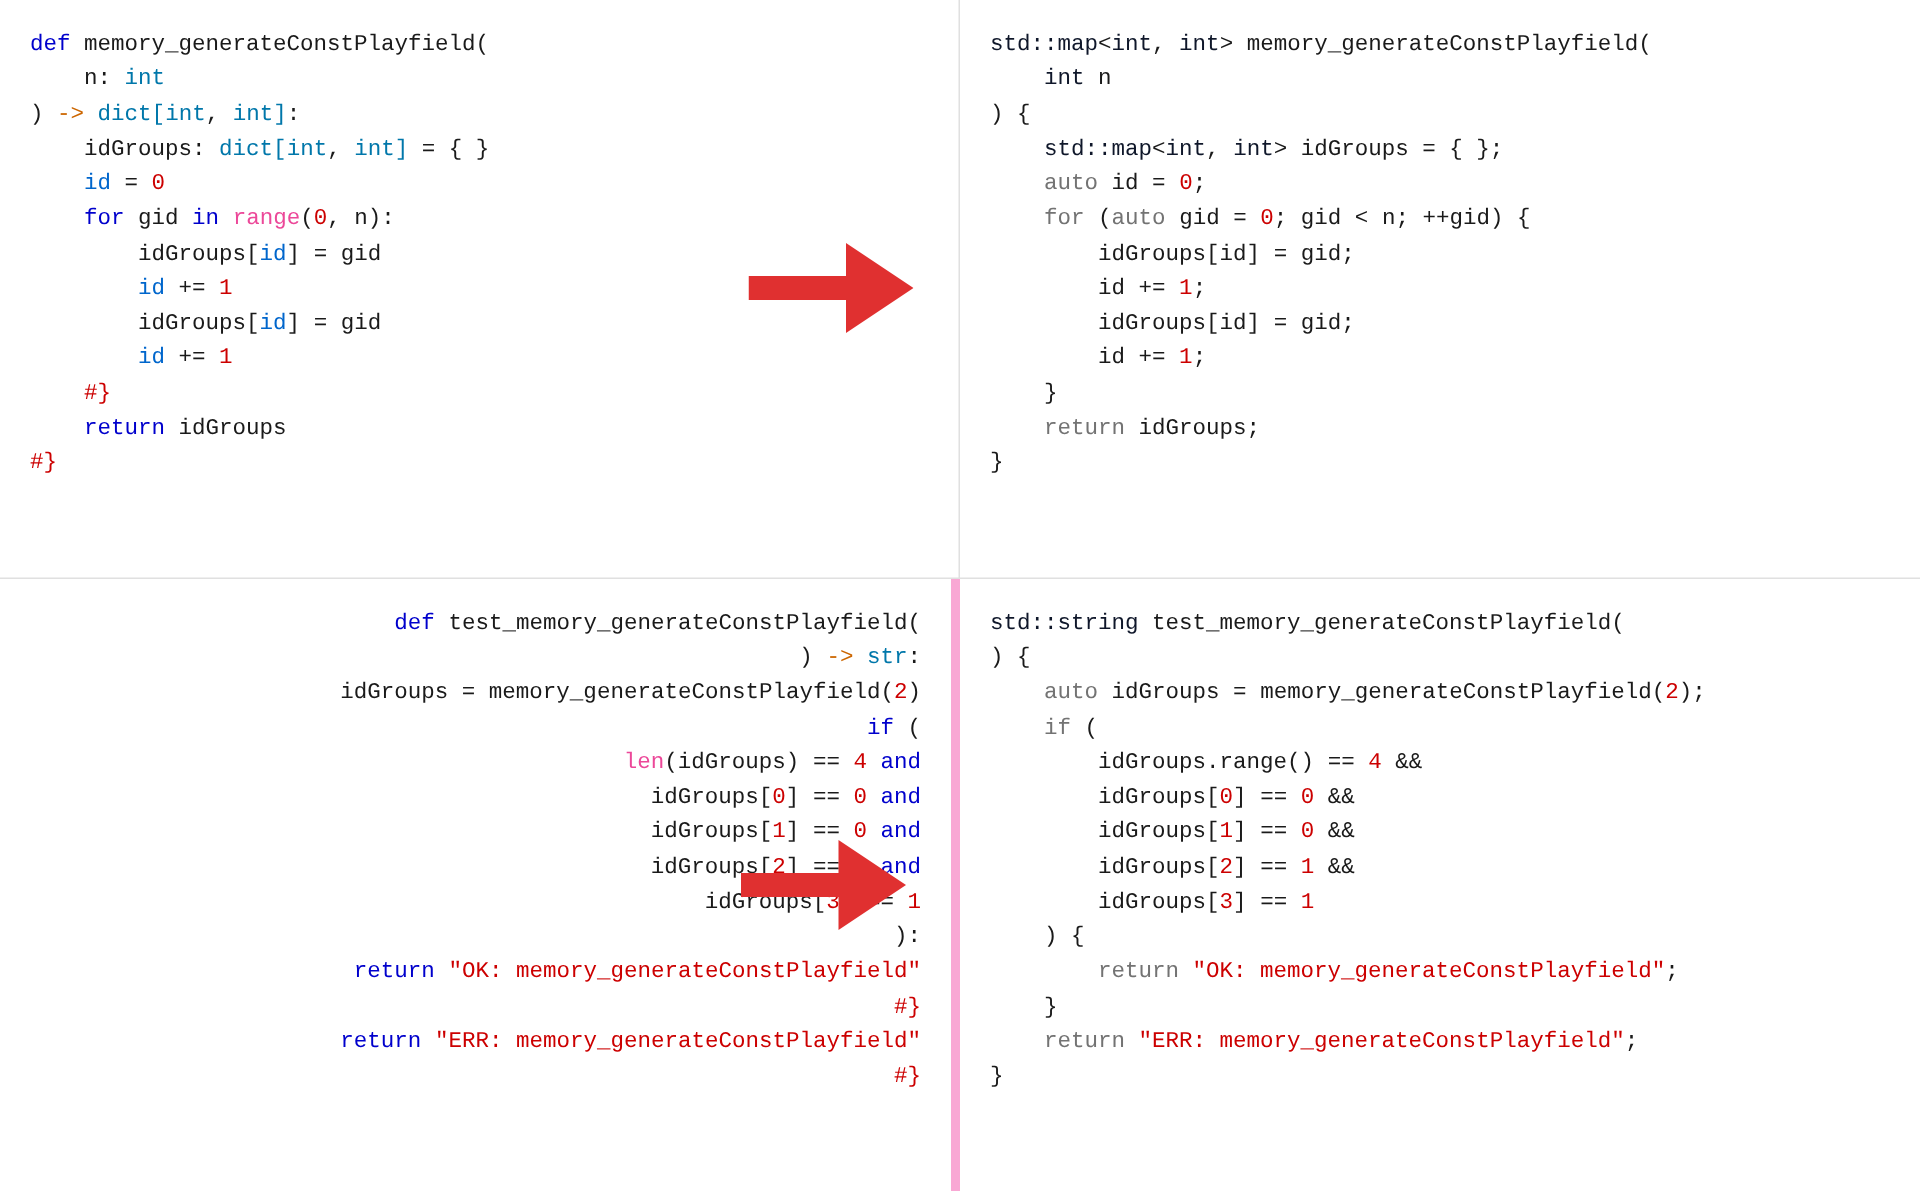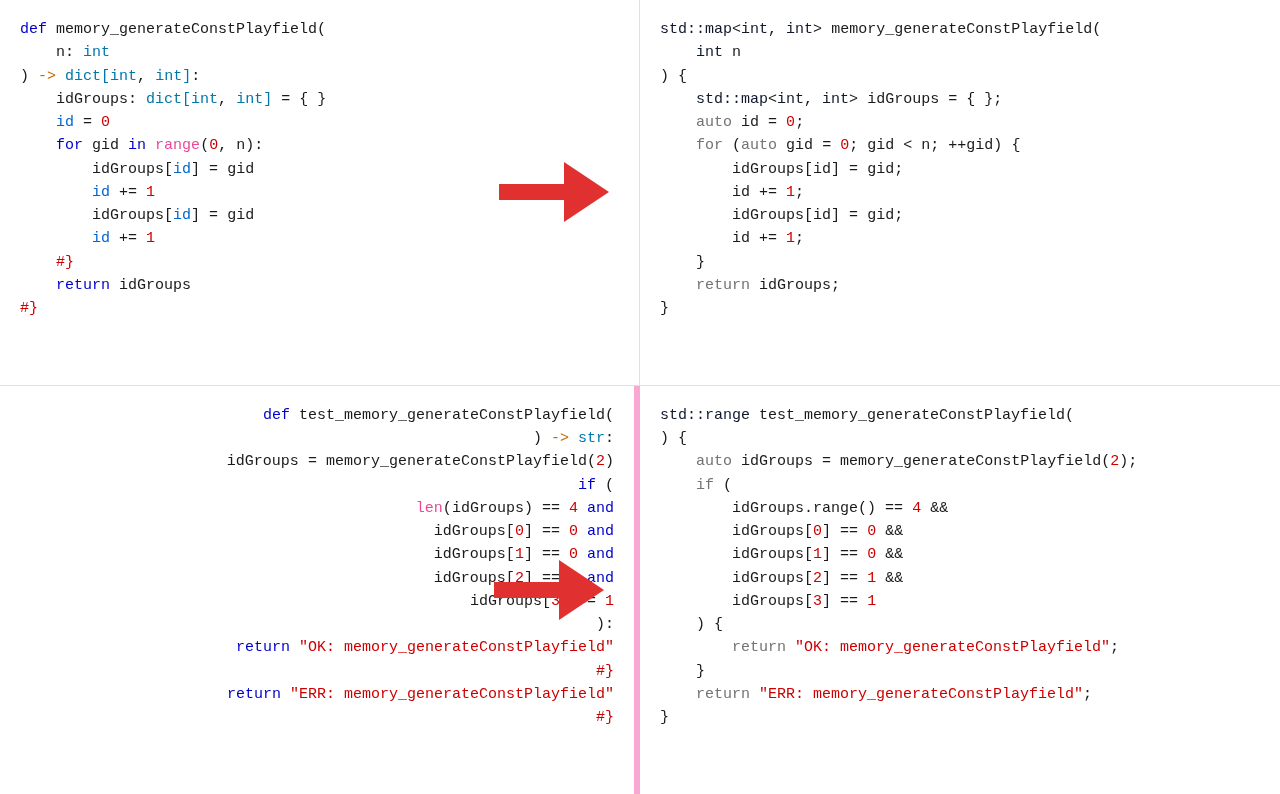--- a/index.html
+++ b/index.html
@@ -124,21 +124,21 @@
 
     <div style="position:absolute; right:30px; top:50%; transform:translateY(-50%); display:flex; align-items:center;">
       <svg width="110" height="60" viewBox="0 0 110 60">
         <rect x="0" y="22" width="70" height="16" fill="#e03030"></rect>
         <polygon points="65,0 110,30 65,60" fill="#e03030"></polygon>
       </svg>
     </div>
   </div>
 
   <div class="panel panel-bottom-right">
-    <pre><span class="cpp-type">std::range</span> <span class="func-name">test_memory_generateConstPlayfield</span><span class="op">(</span>
+    <pre><span class="cpp-type">std::string</span> <span class="func-name">test_memory_generateConstPlayfield</span><span class="op">(</span>
 <span class="op">)</span> <span class="op">{</span>
     <span class="cpp-kw">auto</span> <span class="plain">idGroups</span> <span class="op">=</span> <span class="plain">memory_generateConstPlayfield</span><span class="op">(</span><span class="cpp-num">2</span><span class="op">);</span>
     <span class="cpp-kw">if</span> <span class="op">(</span>
         <span class="plain">idGroups</span><span class="op">.</span><span class="plain">range</span><span class="op">()</span> <span class="op">==</span> <span class="cpp-num">4</span> <span class="op">&amp;&amp;</span>
         <span class="plain">idGroups</span><span class="op">[</span><span class="cpp-num">0</span><span class="op">]</span> <span class="op">==</span> <span class="cpp-num">0</span> <span class="op">&amp;&amp;</span>
         <span class="plain">idGroups</span><span class="op">[</span><span class="cpp-num">1</span><span class="op">]</span> <span class="op">==</span> <span class="cpp-num">0</span> <span class="op">&amp;&amp;</span>
         <span class="plain">idGroups</span><span class="op">[</span><span class="cpp-num">2</span><span class="op">]</span> <span class="op">==</span> <span class="cpp-num">1</span> <span class="op">&amp;&amp;</span>
         <span class="plain">idGroups</span><span class="op">[</span><span class="cpp-num">3</span><span class="op">]</span> <span class="op">==</span> <span class="cpp-num">1</span>
     <span class="op">)</span> <span class="op">{</span>
         <span class="cpp-kw">return</span> <span class="cpp-str">"OK: memory_generateConstPlayfield"</span><span class="op">;</span>

